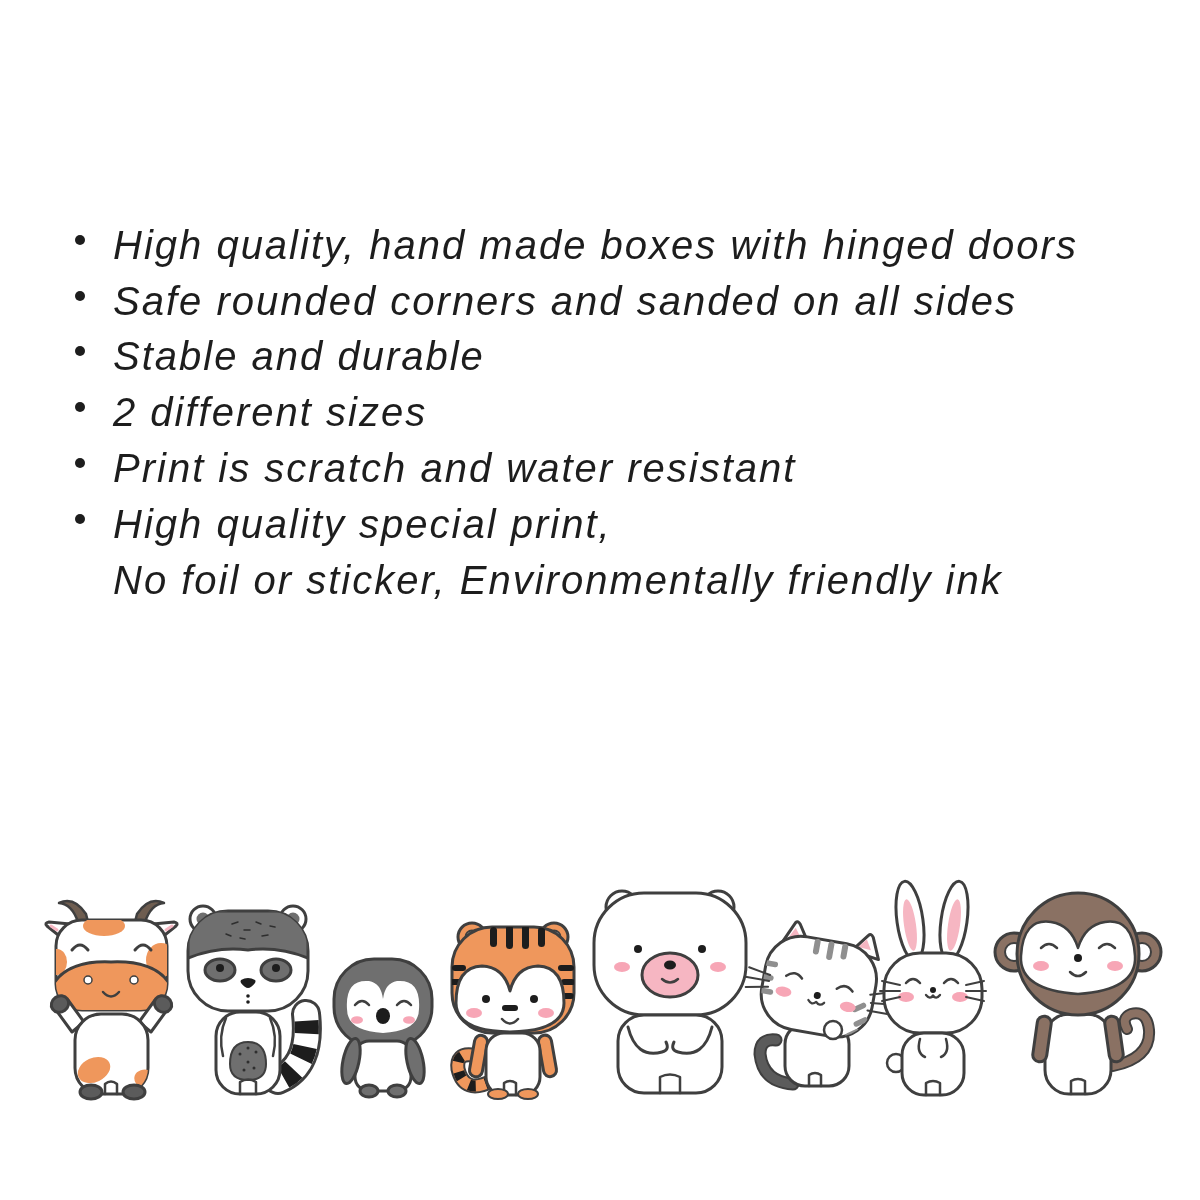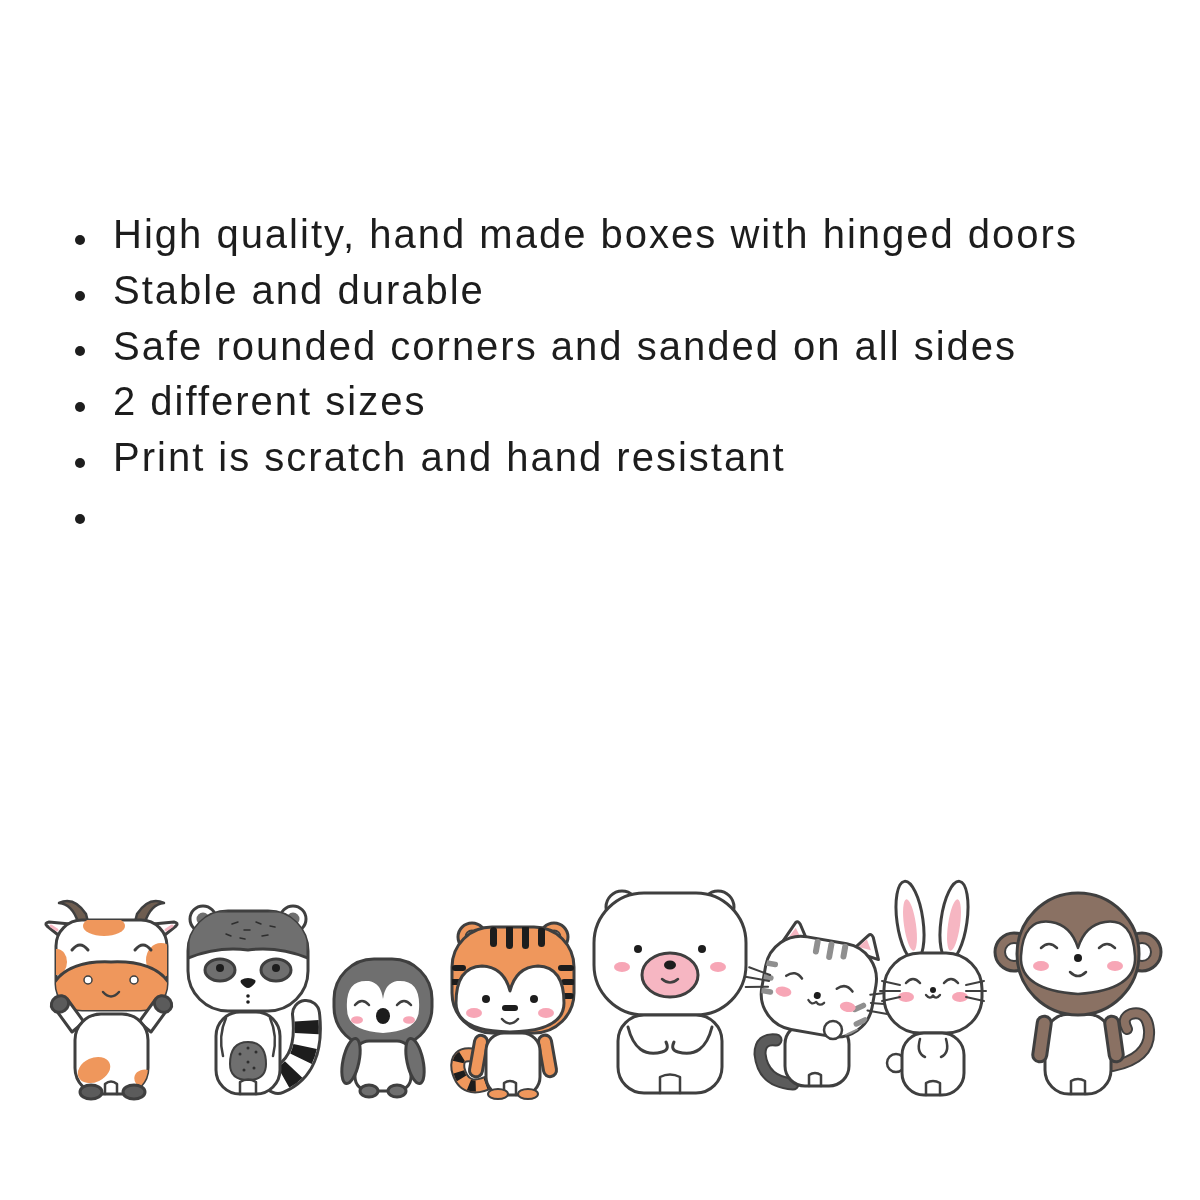--- a/index.html
+++ b/index.html
@@ -6,22 +6,22 @@
   body{
     width:1200px;height:1200px;position:relative;overflow:hidden;
     background:#ffffff;
     font-family:"Liberation Sans", sans-serif;
     color:var(--ink,#1d1d1d);
   }
   .features{
     position:absolute;left:113px;top:212px;width:1060px;
   }
   .line{
-    position:relative;height:55.8px;display:flex;align-items:flex-start;
-    font-size:40px;letter-spacing:2px;white-space:nowrap;
+    position:relative;height:55.8px;display:flex;align-items:flex-end;
+    font-size:40px;letter-spacing:2px;white-space:nowrap;font-style:italic;
   }
   .line .dot{
     position:absolute;left:-38px;top:50%;margin-top:-5px;
     width:10px;height:10px;border-radius:50%;background:var(--ink,#1d1d1d);
   }
   .animals{position:absolute;left:0;top:0;width:1200px;height:1200px;}
   .animal{position:absolute;}
   svg{overflow:visible;display:block;}
   .ln{stroke:var(--outline,#3f3f3f);stroke-width:3;stroke-linecap:round;stroke-linejoin:round;}
   .nofill{fill:none;}
@@ -29,36 +29,40 @@
 </head>
 <body style="background: rgb(255, 255, 255);">
 
 <div class="features">
   <div class="line">
       <span class="dot"></span>
       <span>High quality, hand made boxes with hinged doors</span>
     </div>
   <div class="line">
       <span class="dot"></span>
+      <span>Safe rounded corners and sanded on all sides</span>
+    </div>
+  <div class="line">
+      <span class="dot"></span>
       <span>Stable and durable</span>
     </div>
   <div class="line">
       <span class="dot"></span>
-      <span>Safe rounded corners and sanded on all sides</span>
-    </div>
-  <div class="line">
-      <span class="dot"></span>
       <span>2 different sizes</span>
     </div>
   <div class="line">
       <span class="dot"></span>
-      <span>Print is scratch and hand resistant</span>
-    </div>
-  <div class="line">
-      <span class="dot"></span>
+      <span>Print is scratch and water resistant</span>
+    </div>
+  <div class="line">
+      <span class="dot"></span>
+      <span>High quality special print,</span>
+    </div>
+  <div class="line">
+      <span>No foil or sticker, Environmentally friendly ink</span>
     </div>
 </div>
 
 <div class="animals">
 
   <svg class="animal" style="left:44px;top:896px" width="135" height="202" viewBox="0 0 135 202">
     <g class="ln">
       <path d="M34,26 Q28,8 15,7 Q30,0 42,18 L44,26 Z" fill="var(--horn)" stroke-width="2.5"></path>
       <path d="M101,26 Q107,8 120,7 Q105,0 93,18 L91,26 Z" fill="var(--horn)" stroke-width="2.5"></path>
       <path d="M18,42 L3,30 Q0,27 5,26 L26,28 Z" fill="#fff"></path>

